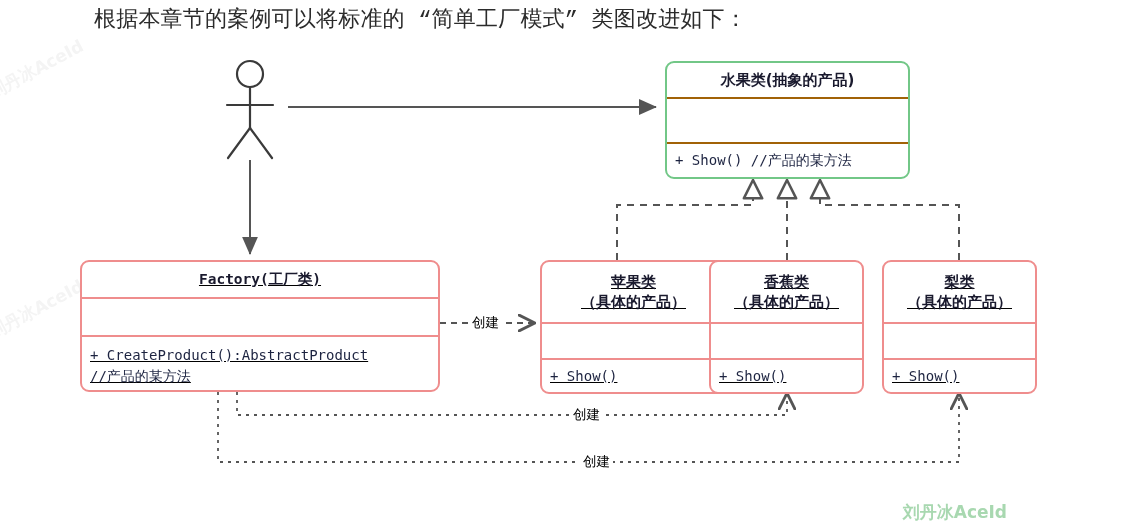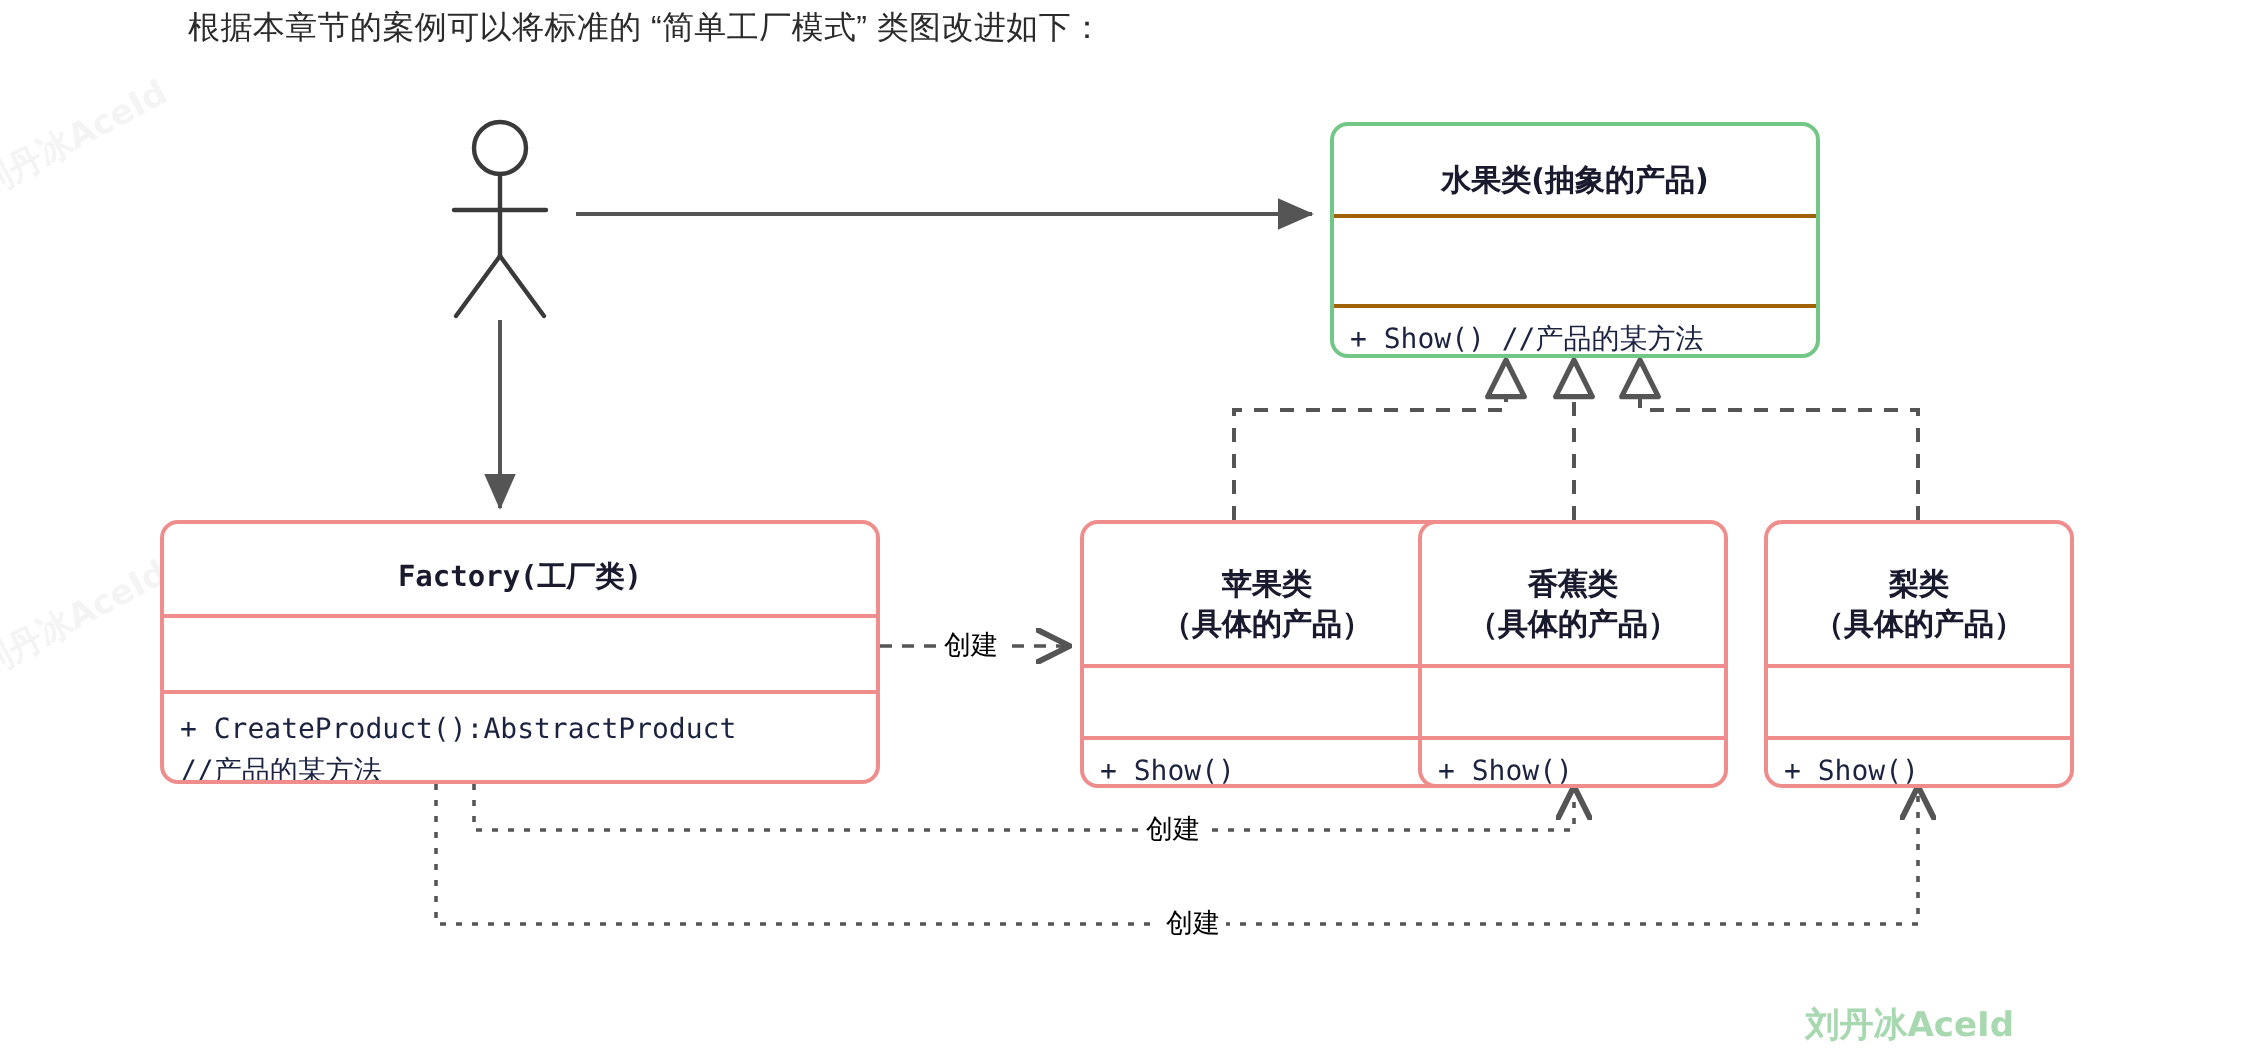--- a/index.html
+++ b/index.html
@@ -14,57 +14,56 @@
     background: #ffffff;
     font-family: "DejaVu Sans", sans-serif;
     overflow: hidden;
   }
 
   
   .caption {
     position: absolute;
     left: 94px;
     top: 4px;
-    font-size: 16px;
+    font-size: 22px;
     color: #2b2b2b;
-    font-family: Liberation Sans, sans-serif;
+    font-family: Liberation Mono, monospace;
     white-space: nowrap;
     letter-spacing: 0.2px;
   }
 
   
   .umlbox {
     position: absolute;
     box-sizing: border-box;
     border-radius: 9px;
     background: #ffffff;
     overflow: hidden;
   }
   .umlbox.green { border: 2px solid #72c787; }
-  .umlbox.pink  { border: 2px solid #ef8d8d; }
+  .umlbox.pink  { border: 2px solid #ef8d8d; text-decoration: underline; }
 
   .umlrow {
     box-sizing: border-box;
     width: 100%;
     position: relative;
   }
   .umlbox.green .umlrow + .umlrow { border-top: 2px solid #a16207; }
   .umlbox.pink  .umlrow + .umlrow { border-top: 2px solid #ef8d8d; }
 
   .row-title {
     display: flex;
     flex-direction: column;
     align-items: center;
     justify-content: center;
     text-align: center;
     font-size: 15px;
     color: #1a1a2e;
     font-weight: bold;
     line-height: 1.35;
-    margin-top: 10px;
   }
   .row-title.mono {
     font-family: "DejaVu Sans Mono", monospace;
     font-size: 14.5px;
   }
   .row-attrs { }
   .row-ops {
     display: flex;
     flex-direction: column;
     justify-content: center;

